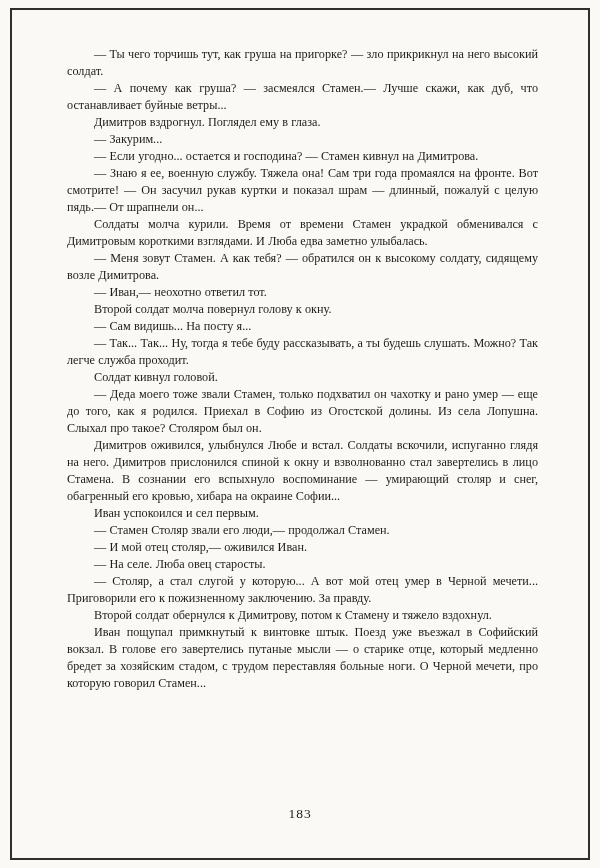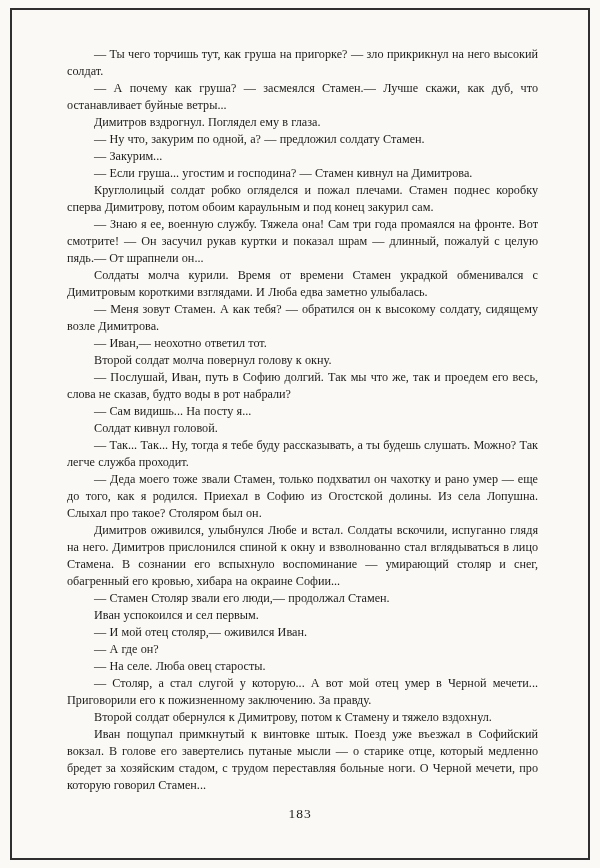--- a/index.html
+++ b/index.html
@@ -59,39 +59,35 @@
 </head>
 <body>
 
 <div class="scan">
   <div class="frame"></div>
 
   <div class="text-block">
     <p class="para">— Ты чего торчишь тут, как груша на пригорке? — зло прикрикнул на него высокий солдат.</p>
     <p class="para">— А почему как груша? — засмеялся Стамен.— Лучше скажи, как дуб, что останавливает буйные ветры...</p>
     <p class="para">Димитров вздрогнул. Поглядел ему в глаза.</p>
-    <p class="para">— Ну что, закурим по одной, а? — предложил солдату Стамен.</p>
     <p class="para">— Закурим...</p>
-    <p class="para">— Если груша... угостим и господина? — Стамен кивнул на Димитрова.</p>
-    <p class="para">Круглолицый солдат робко огляделся и пожал плечами. Стамен поднес коробку сперва Димитрову, потом обоим караульным и под конец закурил сам.</p>
+    <p class="para">— Если угодно... остается и господина? — Стамен кивнул на Димитрова.</p>
     <p class="para">— Знаю я ее, военную службу. Тяжела она! Сам три года промаялся на фронте. Вот смотрите! — Он засучил рукав куртки и показал шрам — длинный, пожалуй с целую пядь.— От шрапнели он...</p>
     <p class="para">Солдаты молча курили. Время от времени Стамен украдкой обменивался с Димитровым короткими взглядами. И Люба едва заметно улыбалась.</p>
     <p class="para">— Меня зовут Стамен. А как тебя? — обратился он к высокому солдату, сидящему возле Димитрова.</p>
     <p class="para">— Иван,— неохотно ответил тот.</p>
     <p class="para">Второй солдат молча повернул голову к окну.</p>
-    <p class="para">— Послушай, Иван, путь в Софию долгий. Так мы что же, так и проедем его весь, слова не сказав, будто воды в рот набрали?</p>
     <p class="para">— Сам видишь... На посту я...</p>
+    <p class="para">— Так... Так... Ну, тогда я тебе буду рассказывать, а ты будешь слушать. Можно? Так легче служба проходит.</p>
     <p class="para">Солдат кивнул головой.</p>
-    <p class="para">— Так... Так... Ну, тогда я тебе буду рассказывать, а ты будешь слушать. Можно? Так легче служба проходит.</p>
     <p class="para">— Деда моего тоже звали Стамен, только подхватил он чахотку и рано умер — еще до того, как я родился. Приехал в Софию из Огостской долины. Из села Лопушна. Слыхал про такое? Столяром был он.</p>
-    <p class="para">Димитров оживился, улыбнулся Любе и встал. Солдаты вскочили, испуганно глядя на него. Димитров прислонился спиной к окну и взволнованно стал вглядываться в лицо Стамена. В сознании его вспыхнуло воспоминание — умирающий столяр и снег, обагренный его кровью, хибара на окраине Софии...</p>
+    <p class="para">Димитров оживился, улыбнулся Любе и встал. Солдаты вскочили, испуганно глядя на него. Димитров прислонился спиной к окну и взволнованно стал завертелись в лицо Стамена. В сознании его вспыхнуло воспоминание — умирающий столяр и снег, обагренный его кровью, хибара на окраине Софии...</p>
+    <p class="para">Иван успокоился и сел первым.</p>
     <p class="para">— Стамен Столяр звали его люди,— продолжал Стамен.</p>
-    <p class="para">Иван успокоился и сел первым.</p>
     <p class="para">— И мой отец столяр,— оживился Иван.</p>
-    <p class="para">— А где он?</p>
     <p class="para">— На селе. Люба овец старосты.</p>
     <p class="para">— Столяр, а стал слугой у которую... А вот мой отец умер в Черной мечети... Приговорили его к пожизненному заключению. За правду.</p>
     <p class="para">Второй солдат обернулся к Димитрову, потом к Стамену и тяжело вздохнул.</p>
     <p class="para">Иван пощупал примкнутый к винтовке штык. Поезд уже въезжал в Софийский вокзал. В голове его завертелись путаные мысли — о старике отце, который медленно бредет за хозяйским стадом, с трудом переставляя больные ноги. О Черной мечети, про которую говорил Стамен...</p>
   </div>
 
   <div class="page-number">183</div>
 </div>
 
 </body></html>

